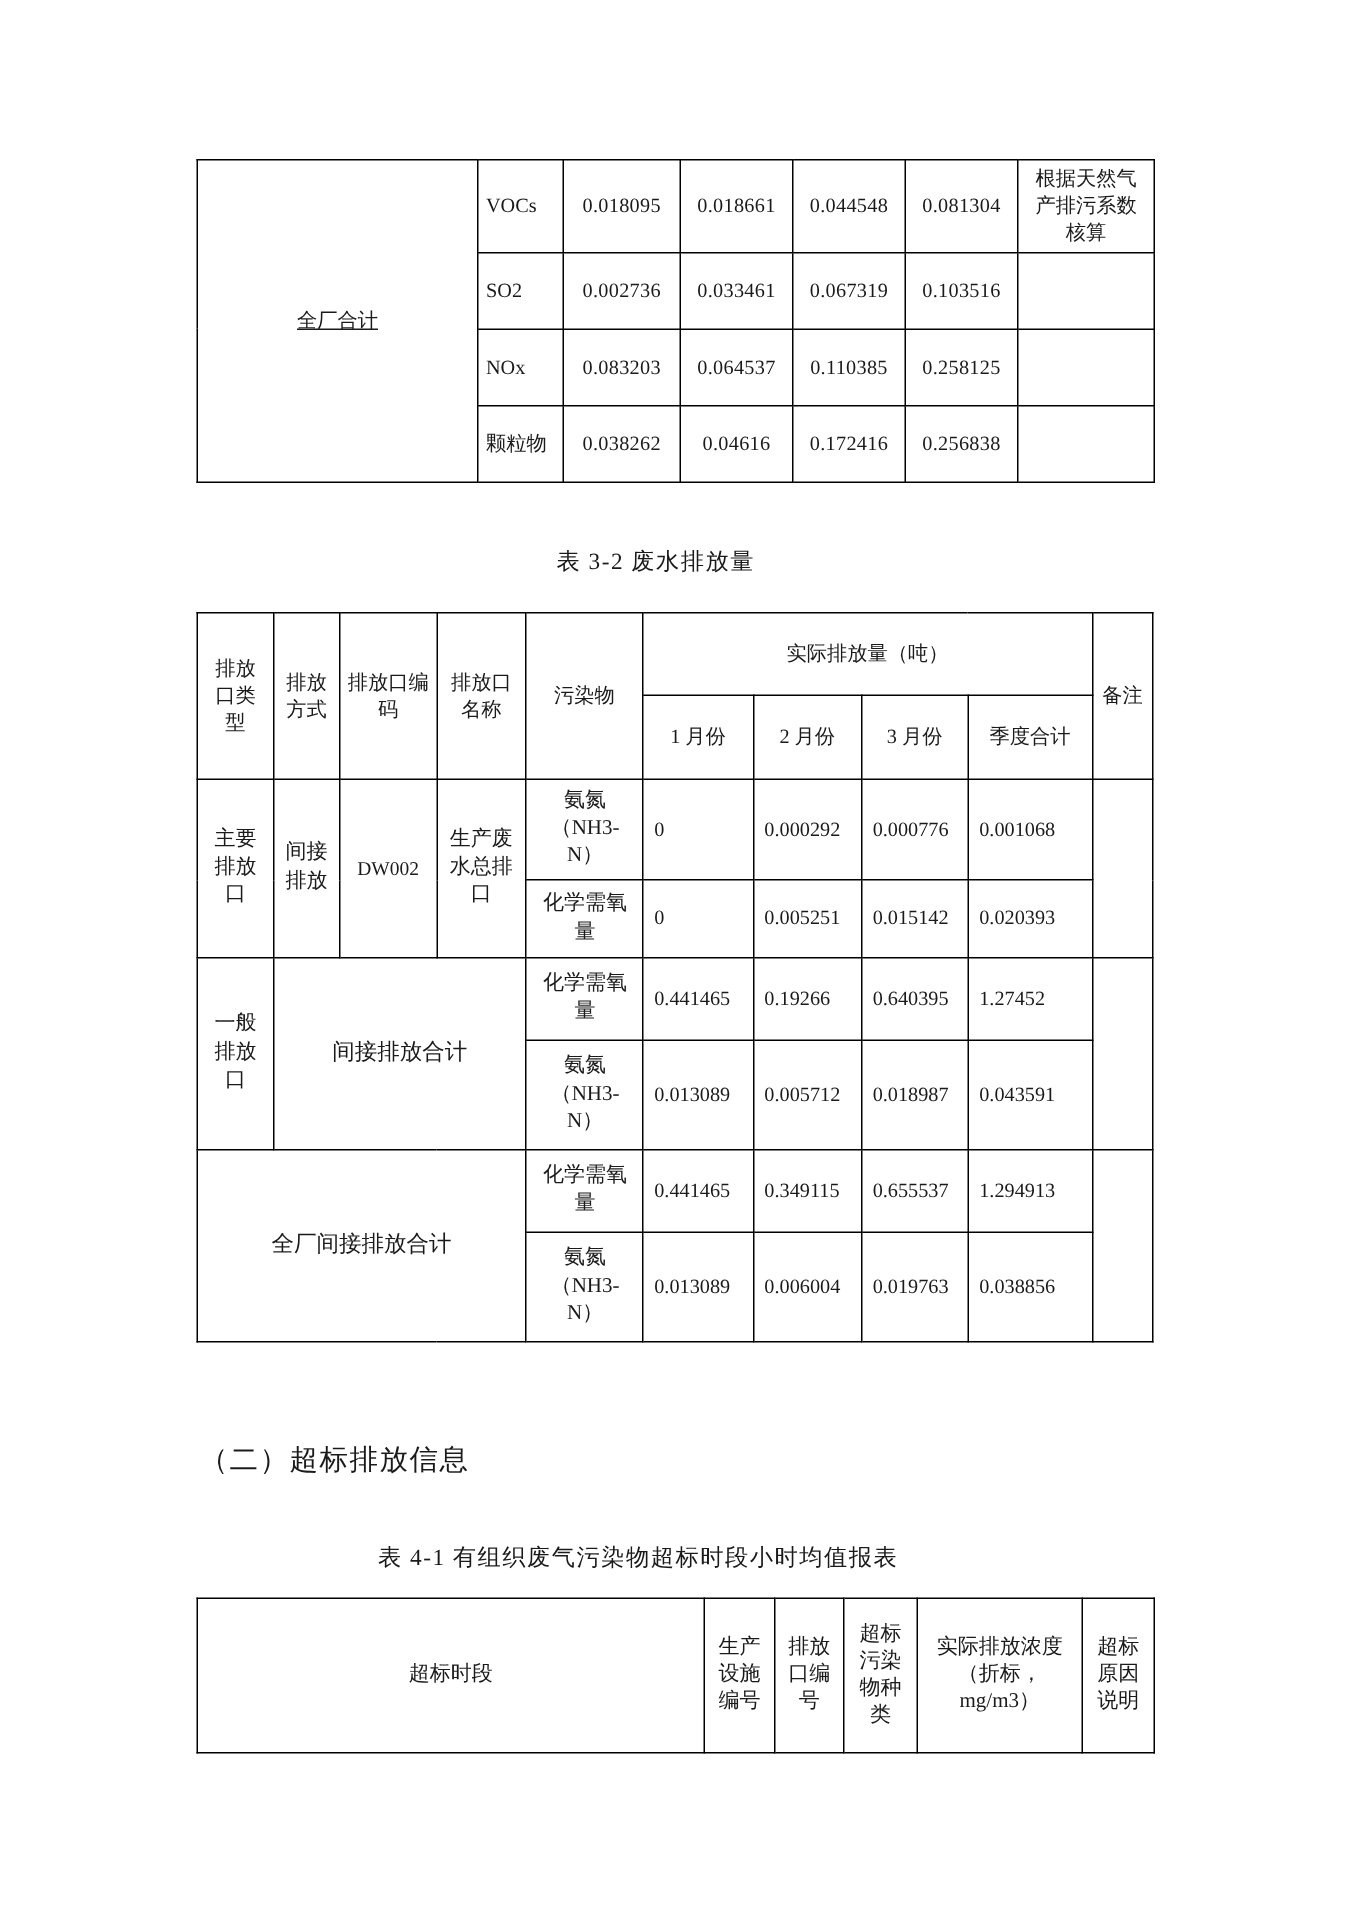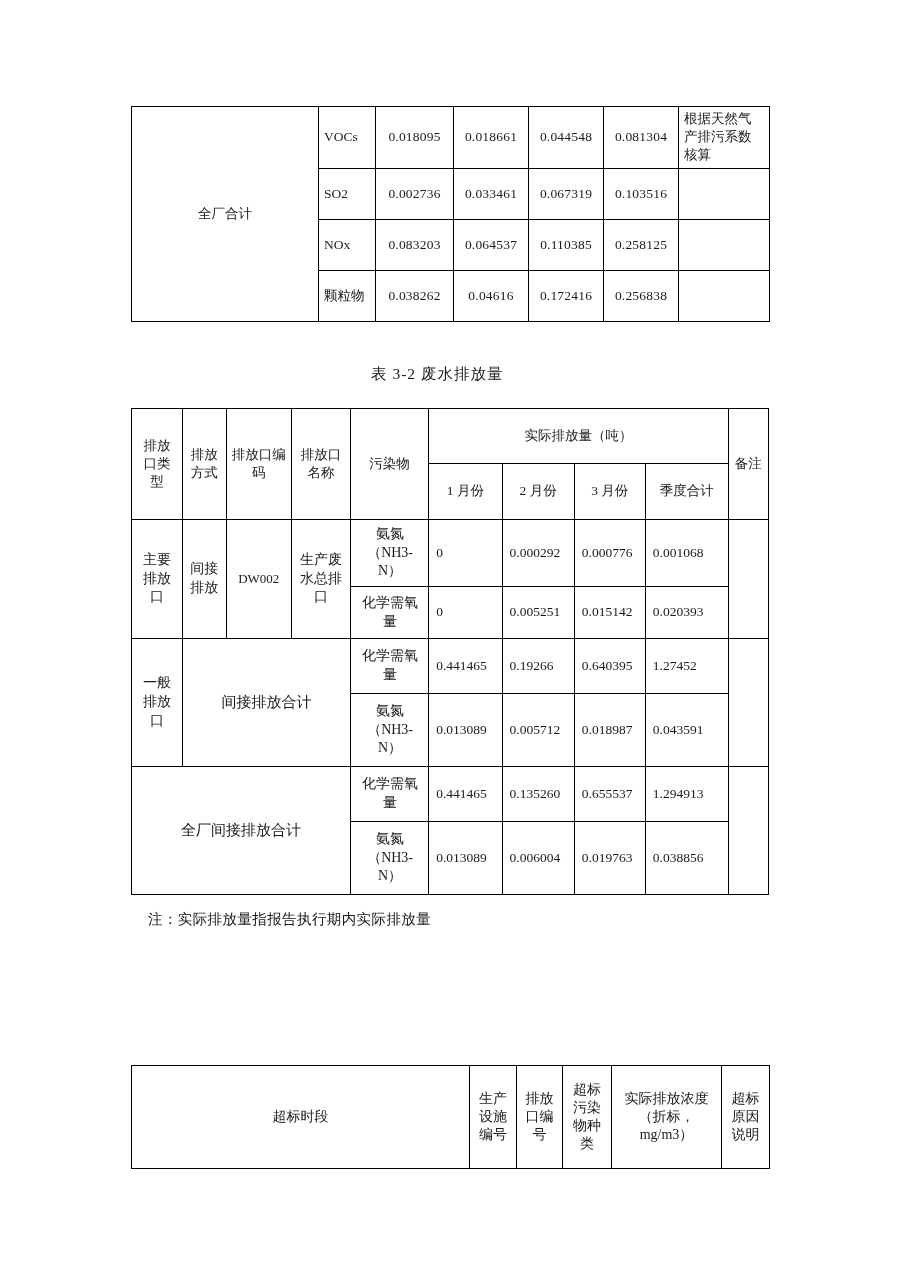--- a/index.html
+++ b/index.html
@@ -47,33 +47,34 @@
   #table31 {
     position: absolute;
     left: 131px;
     top: 106px;
     width: 638px;
   }
   #table31 td { height: 44px; }
   .t31-label {
     text-align: center;
     font-size: 15px;
+    text-decoration: underline;
   }
   .t31-poll {
     text-align: left;
     padding-left: 8px;
     font-size: 13.5px;
   }
   .t31-num {
     text-align: center;
     font-size: 13.5px;
     letter-spacing: .2px;
   }
   .t31-note {
-    text-align: left;
+    text-align: center;
     padding-left: 7px;
     font-size: 14px;
     line-height: 1.45;
     vertical-align: middle;
   }
 
   
   .caption {
     position: absolute;
     font-size: 15.5px;
@@ -267,38 +268,39 @@
         <td class="cell-num">0.013089</td>
         <td class="cell-num">0.005712</td>
         <td class="cell-num">0.018987</td>
         <td class="cell-num">0.043591</td>
       </tr>
 
       <tr>
         <td rowspan="2" colspan="4" style="font-size:15px">全厂间接排放合计</td>
         <td class="cell-left" style="height:48px;font-size:14px">化学需氧量</td>
         <td class="cell-num">0.441465</td>
-        <td class="cell-num">0.135260</td>
+        <td class="cell-num">0.349115</td>
         <td class="cell-num">0.655537</td>
         <td class="cell-num">1.294913</td>
         <td rowspan="2"></td>
       </tr>
       <tr>
         <td class="cell-left" style="height:66px;font-size:14px">氨氮（NH3-N）</td>
         <td class="cell-num">0.013089</td>
         <td class="cell-num">0.006004</td>
         <td class="cell-num">0.019763</td>
         <td class="cell-num">0.038856</td>
       </tr>
     </tbody>
   </table>
 
-  <div class="note-line">注：实际排放量指报告执行期内实际排放量</div>
-
-
+
+  <div class="section-heading">（二）超标排放信息</div>
+
+  <div class="caption" id="cap41">表 4-1 有组织废气污染物超标时段小时均值报表</div>
 
   <table class="doc-table outer-frame" id="table41">
     <colgroup>
       <col style="width:338px">
       <col style="width:47px">
       <col style="width:46px">
       <col style="width:49px">
       <col style="width:110px">
       <col style="width:48px">
     </colgroup>

